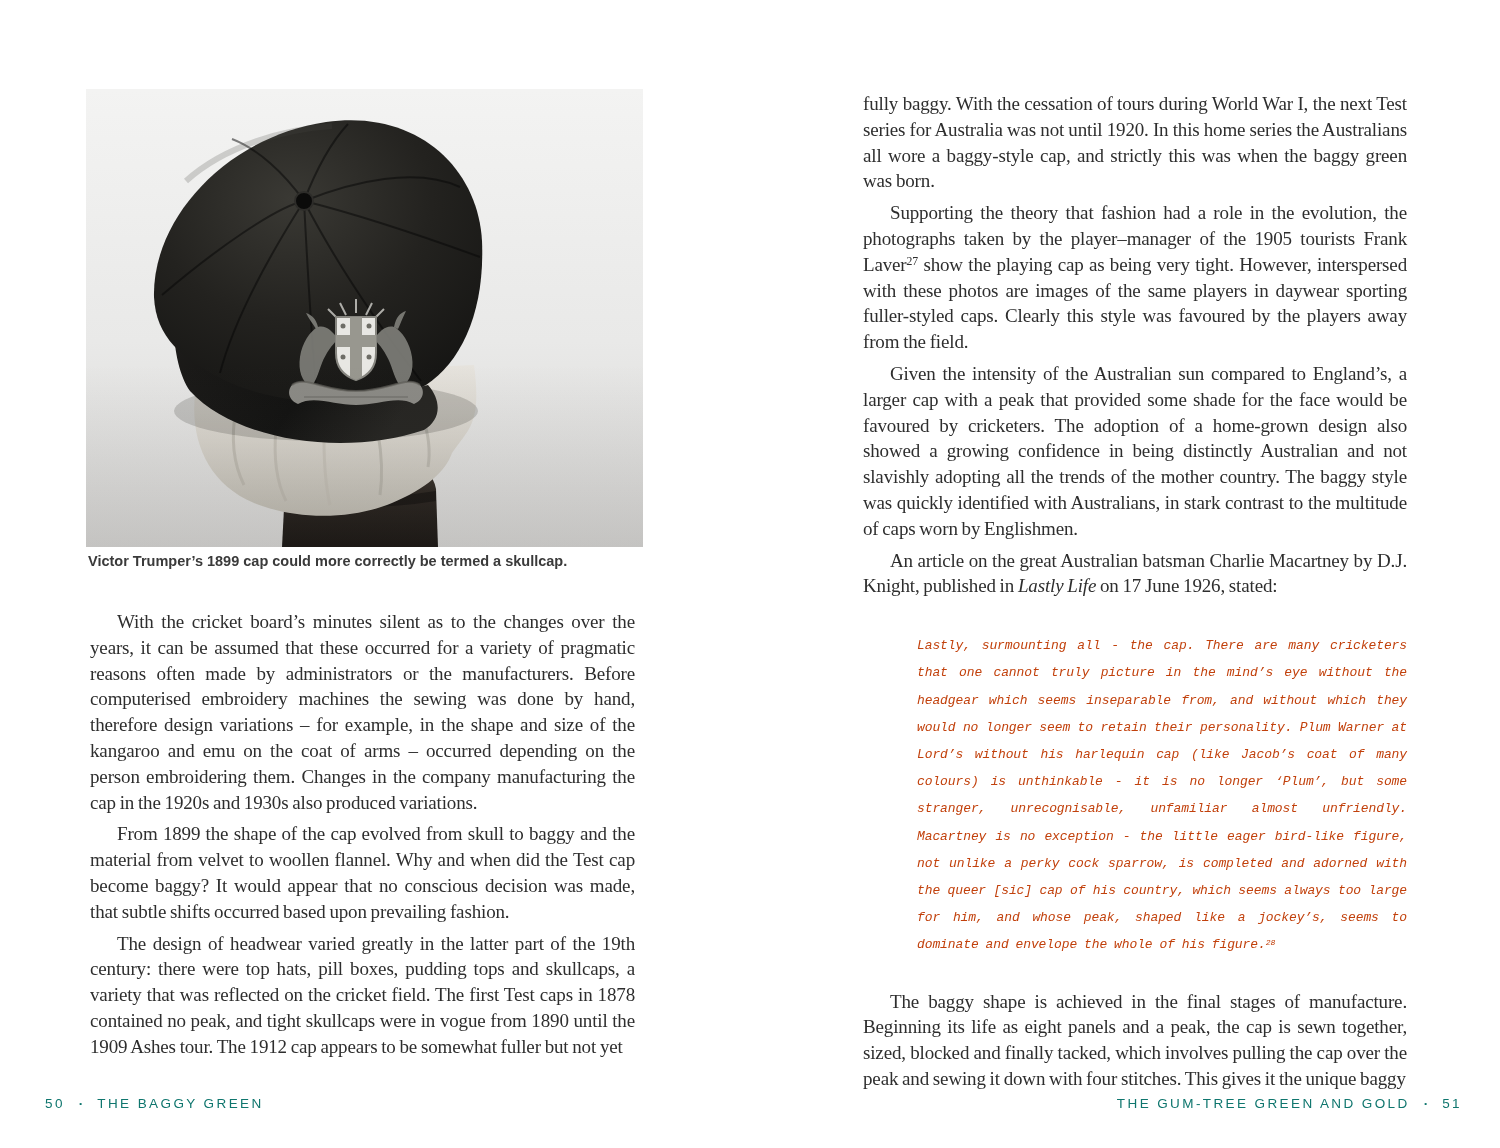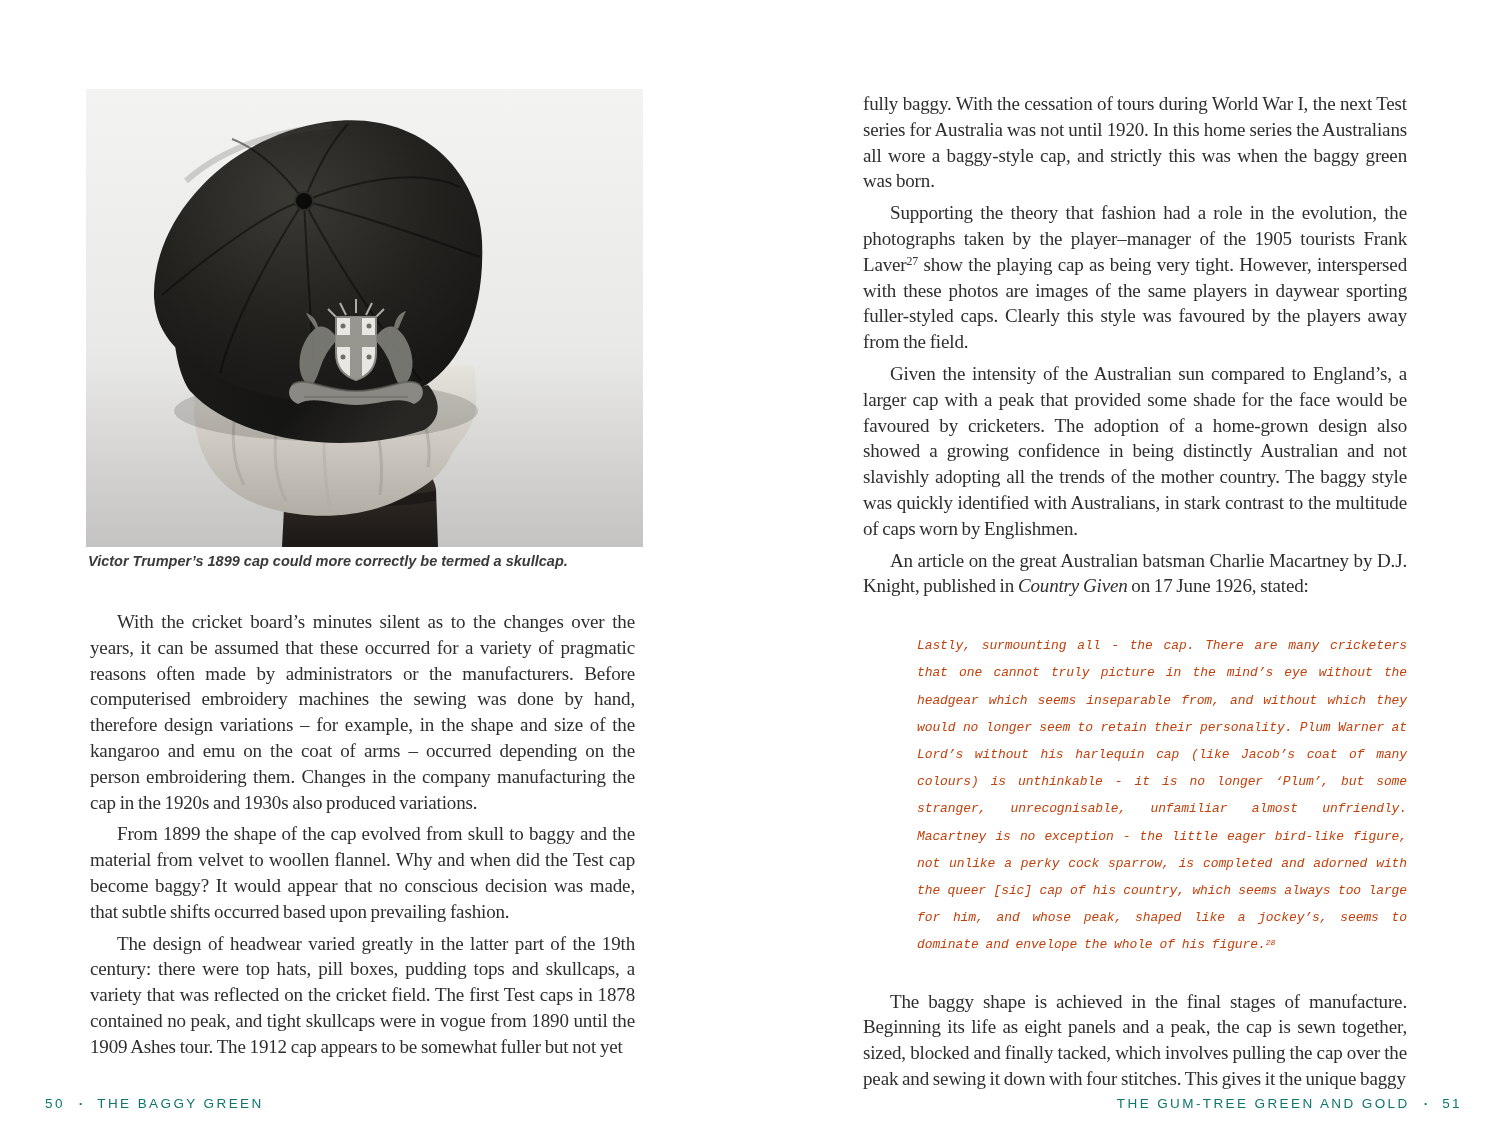--- a/index.html
+++ b/index.html
@@ -9,21 +9,21 @@
   }
   .spread { position:absolute; inset:0; background:#ffffff; }
 
   .photo-figure {
     position:absolute; left:86px; top:89px; width:557px; height:458px; margin:0;
   }
   .photo-figure svg { display:block; }
 
   .caption {
     position:absolute; left:88px; top:551px; width:557px;
-    font-family:"Liberation Sans", sans-serif; font-style:italic; font-weight:bold;
+    font-family:"Liberation Sans", sans-serif; font-weight:bold;
     font-size:14.5px; line-height:20px; color:#3a3a3a;
   }
 
   .body-col {
     position:absolute; text-align:justify;
     font-family:"Liberation Serif", serif;
     font-size:19px; line-height:25.8px; color:#2e2e2e;
     letter-spacing:-0.15px; word-spacing:-0.8px;
   }
   .body-col p { margin:6px; }
@@ -172,21 +172,21 @@
     </div>
   </section>
 
   <section>
 
     <div class="body-col" id="right-col">
       <div>
           <p><span>fully baggy. With the cessation of tours during World War I, the next Test series for Australia was not until 1920. In this home series the Australians all wore a baggy-style cap, and strictly this was when the baggy green was born.</span></p>
           <p class="indent"><span>Supporting the theory that fashion had a role in the evolution, the photographs taken by the player–manager of the 1905 tourists Frank Laver</span><sup>27</sup><span> show the playing cap as being very tight. However, interspersed with these photos are images of the same players in daywear sporting fuller-styled caps. Clearly this style was favoured by the players away from the field.</span></p>
           <p class="indent"><span>Given the intensity of the Australian sun compared to England’s, a larger cap with a peak that provided some shade for the face would be favoured by cricketers. The adoption of a home-grown design also showed a growing confidence in being distinctly Australian and not slavishly adopting all the trends of the mother country. The baggy style was quickly identified with Australians, in stark contrast to the multitude of caps worn by Englishmen.</span></p>
-          <p class="indent"><span>An article on the great Australian batsman Charlie Macartney by D.J. Knight, published in </span><i>Country Given</i><span> on 17 June 1926, stated:</span></p>
+          <p class="indent"><span>An article on the great Australian batsman Charlie Macartney by D.J. Knight, published in </span><i>Lastly Life</i><span> on 17 June 1926, stated:</span></p>
         </div>
       <blockquote>
         <p><span>Lastly, surmounting all - the cap. There are many cricketers that one cannot truly picture in the mind’s eye without the headgear which seems inseparable from, and without which they would no longer seem to retain their personality. Plum Warner at Lord’s without his harlequin cap (like Jacob’s coat of many colours) is unthinkable - it is no longer ‘Plum’, but some stranger, unrecognisable, unfamiliar almost unfriendly. Macartney is no exception - the little eager bird-like figure, not unlike a perky cock sparrow, is completed and adorned with the queer [sic] cap of his country, which seems always too large for him, and whose peak, shaped like a jockey’s, seems to dominate and envelope the whole of his figure.</span><sup>28</sup></p>
       </blockquote>
       <div>
           <p class="indent"><span>The baggy shape is achieved in the final stages of manufacture. Beginning its life as eight panels and a peak, the cap is sewn together, sized, blocked and finally tacked, which involves pulling the cap over the peak and sewing it down with four stitches. This gives it the unique baggy</span></p>
         </div>
     </div>
 
     <div class="footer footer-right">

